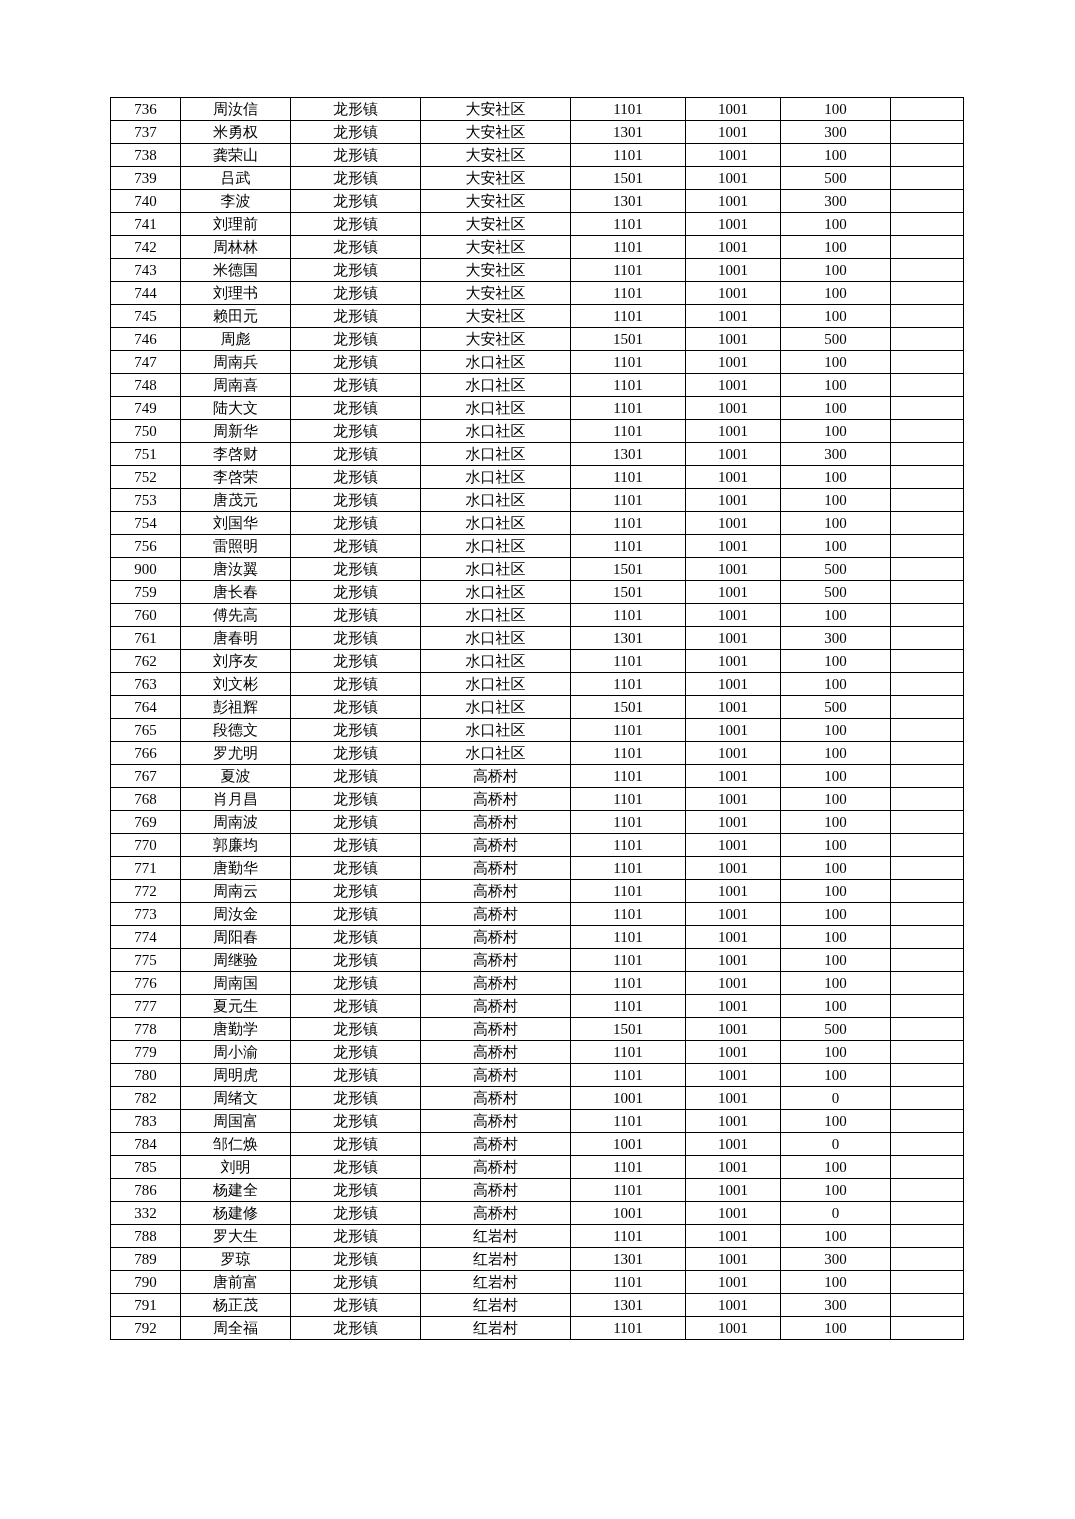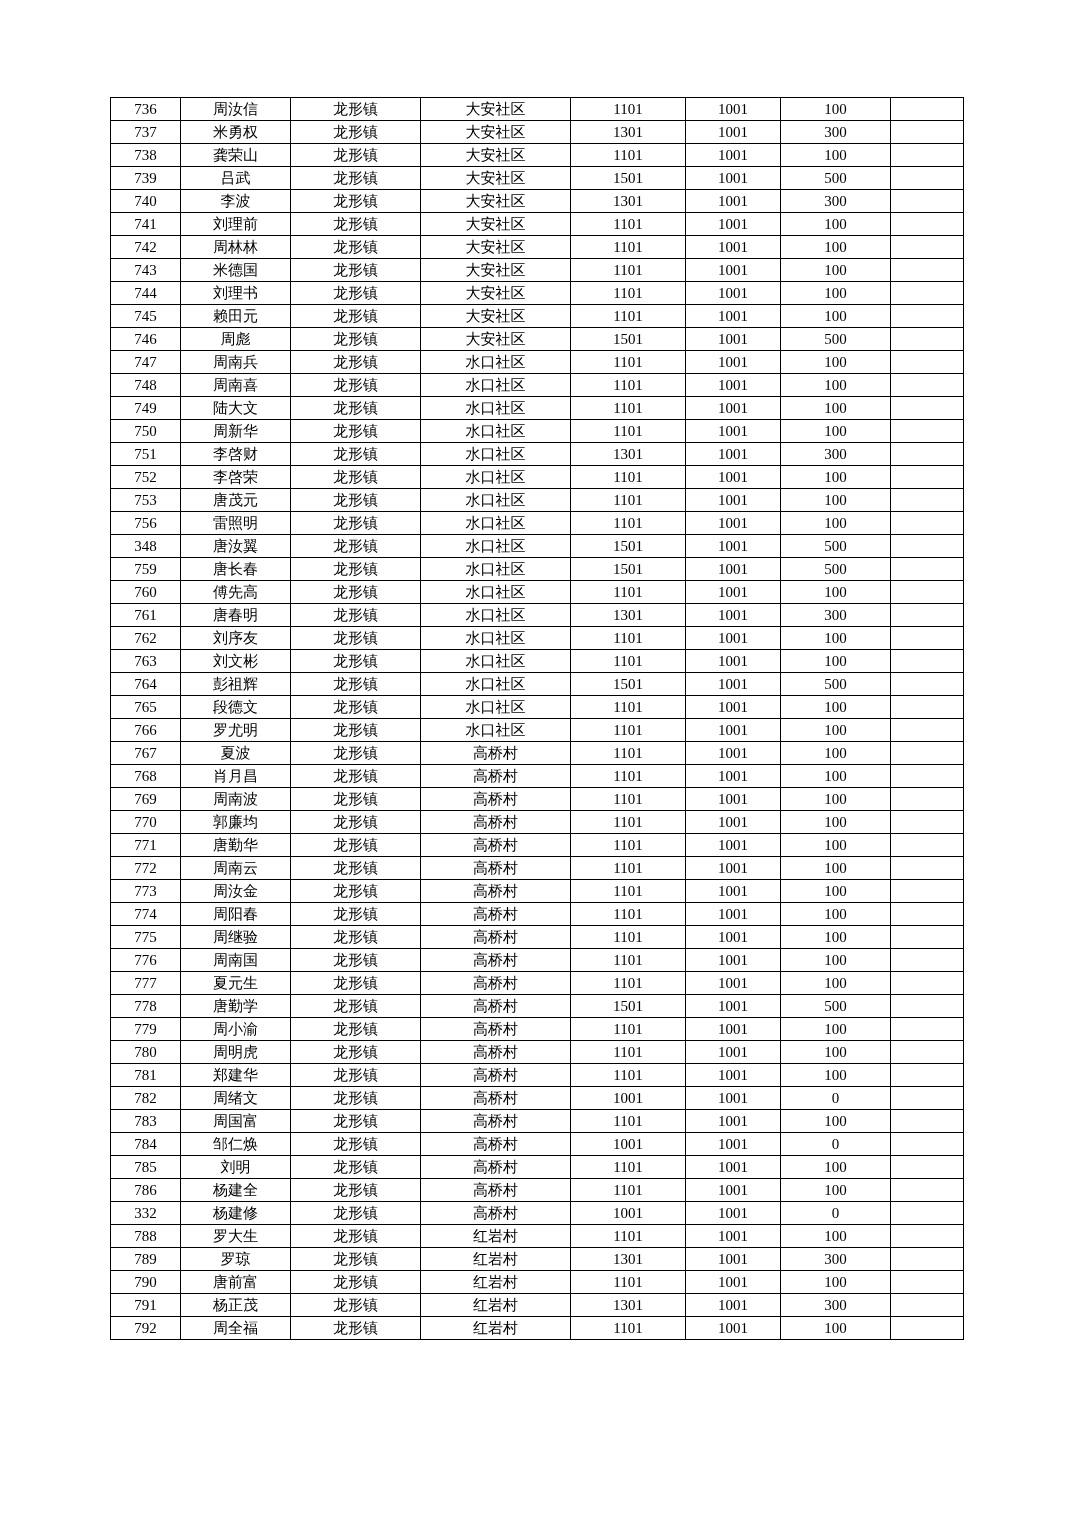--- a/index.html
+++ b/index.html
@@ -240,31 +240,41 @@
           <td>753</td>
           <td>唐茂元</td>
           <td>龙形镇</td>
           <td>水口社区</td>
           <td>1101</td>
           <td>1001</td>
           <td>100</td>
           <td></td>
         </tr>
         <tr>
+          <td>754</td>
+          <td>刘国华</td>
+          <td>龙形镇</td>
+          <td>水口社区</td>
+          <td>1101</td>
+          <td>1001</td>
+          <td>100</td>
+          <td></td>
+        </tr>
+        <tr>
           <td>756</td>
           <td>雷照明</td>
           <td>龙形镇</td>
           <td>水口社区</td>
           <td>1101</td>
           <td>1001</td>
           <td>100</td>
           <td></td>
         </tr>
         <tr>
-          <td>348</td>
+          <td>900</td>
           <td>唐汝翼</td>
           <td>龙形镇</td>
           <td>水口社区</td>
           <td>1501</td>
           <td>1001</td>
           <td>500</td>
           <td></td>
         </tr>
         <tr>
           <td>759</td>
@@ -472,30 +482,20 @@
           <td>龙形镇</td>
           <td>高桥村</td>
           <td>1101</td>
           <td>1001</td>
           <td>100</td>
           <td></td>
         </tr>
         <tr>
           <td>780</td>
           <td>周明虎</td>
-          <td>龙形镇</td>
-          <td>高桥村</td>
-          <td>1101</td>
-          <td>1001</td>
-          <td>100</td>
-          <td></td>
-        </tr>
-        <tr>
-          <td>781</td>
-          <td>郑建华</td>
           <td>龙形镇</td>
           <td>高桥村</td>
           <td>1101</td>
           <td>1001</td>
           <td>100</td>
           <td></td>
         </tr>
         <tr>
           <td>782</td>
           <td>周绪文</td>

